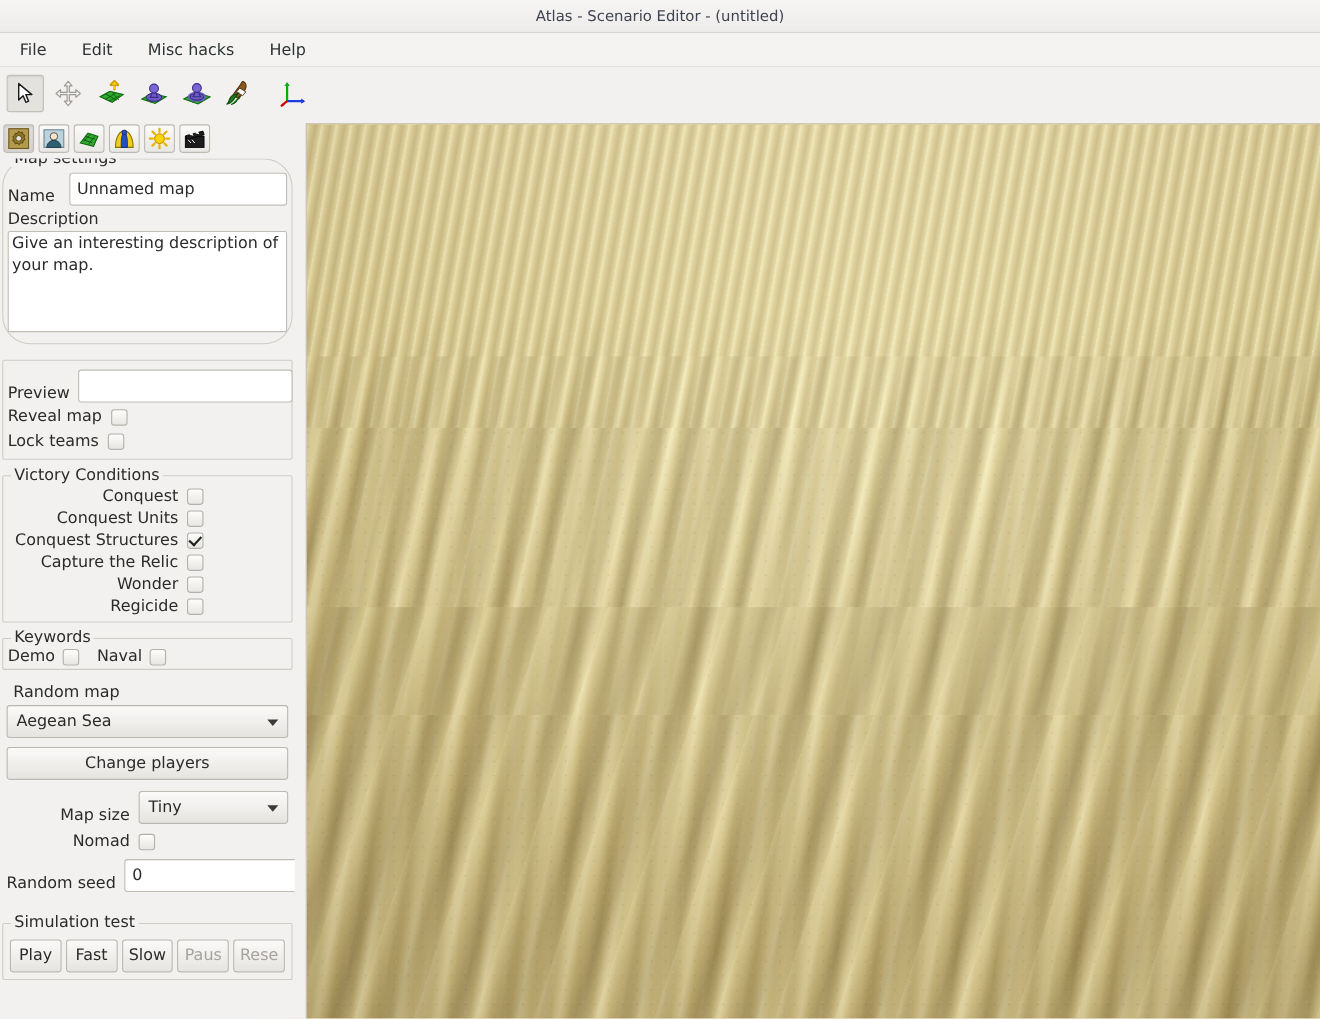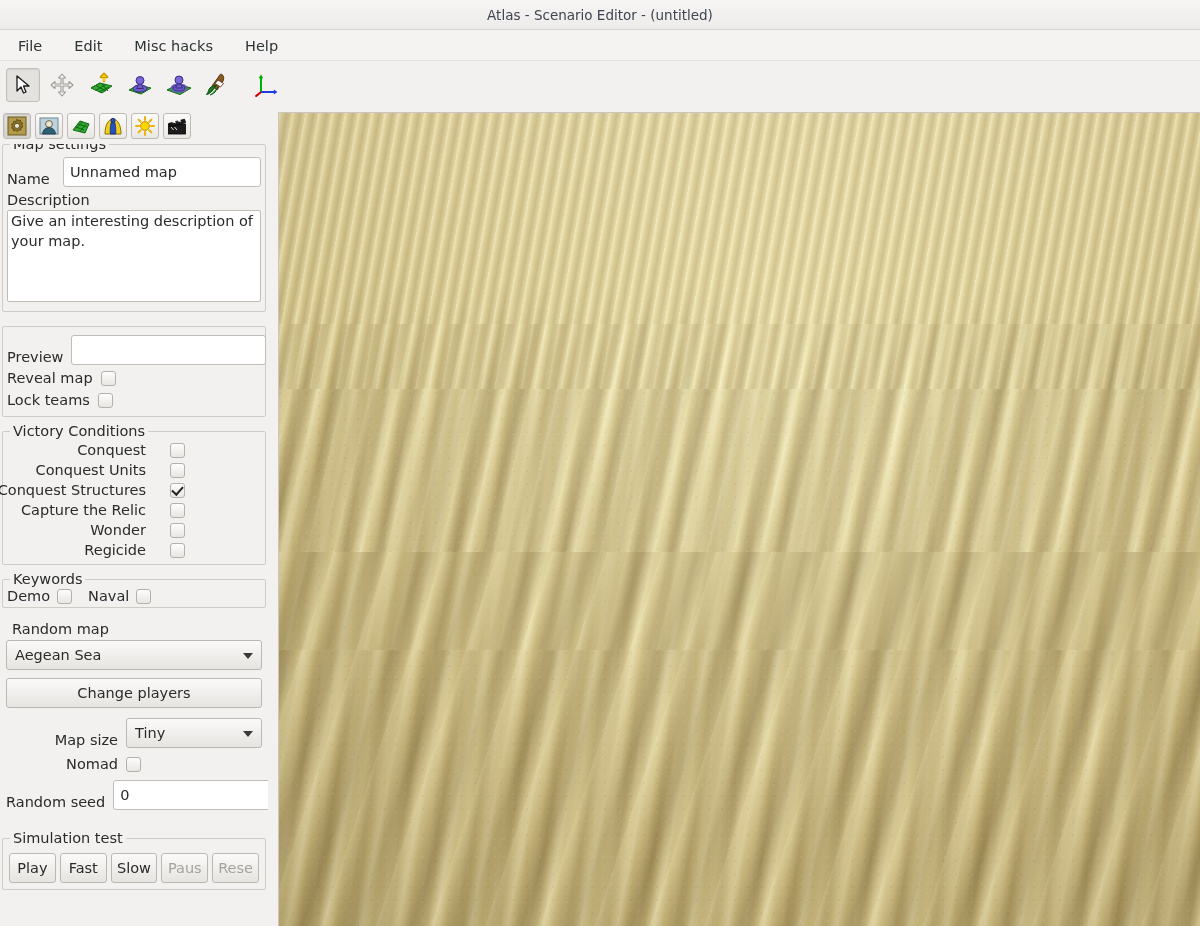--- a/index.html
+++ b/index.html
@@ -208,21 +208,21 @@
   .combo .arrow {
     position: absolute;
     right: 8px; top: 12px;
     width: 0; height: 0;
     border-left: 5px solid transparent;
     border-right: 5px solid transparent;
     border-top: 6px solid #3a3a3a;
   }
 
   .vc-row { display: flex; align-items: center; justify-content: flex-end; margin-bottom: 4px; }
-  .vc-row .lbl { margin-right: 24px; }
+  .vc-row .lbl { margin-right: 8px; }
 
   #simbar { display: flex; gap: 4px; padding: 4px 2px 0 2px; }
   #simbar .btn { flex: 1; min-width: 0; overflow: hidden; }
 
   
   #viewport {
     position: absolute;
     left: 278px; top: 112px;
     width: 922px; height: 814px;
     overflow: hidden;
@@ -508,21 +508,21 @@
           <path d="M5.2 6.6 L7.4 4 L9 7.3 Z" fill="#fff"></path>
           <path d="M10.4 5.2 L12.6 2.8 L14.2 6 Z" fill="#fff"></path>
           <path d="M4 11 L6.6 14 M7.5 11 L10 14" stroke="#fff" stroke-width="0.9"></path>
         </svg>
       </span>
     </div>
   </div>
 
   <div id="sidepanel">
 
-    <div class="groupbox" style="margin-bottom:14px;">
+    <div class="groupbox" style="margin-bottom:14px;border-radius:26px;">
       <div class="gtitle">Map settings</div>
       <div class="gbody">
 
         <div class="row">
           <div class="lbl" style="width:56px;">Name</div>
           <input class="txt" type="text" value="Unnamed map" style="">
         </div>
 
         <div class="lbl" style="margin:2px 0 2px 0;">Description</div>
         <textarea class="desc" style="">Give an interesting description of your map.</textarea>

